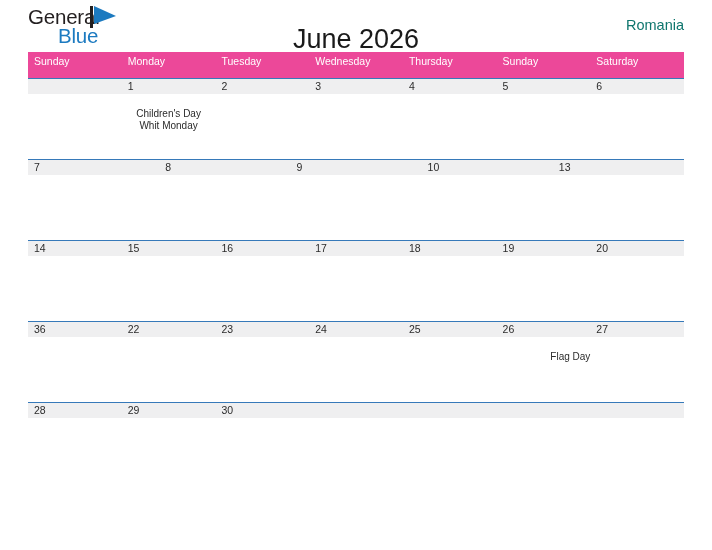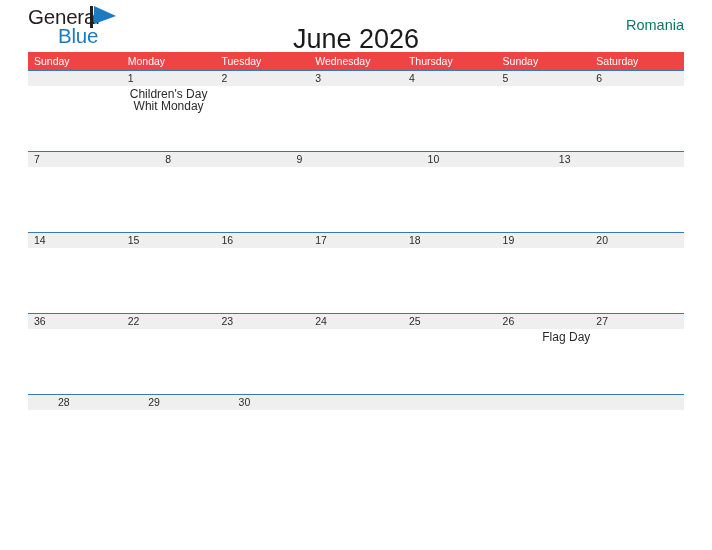--- a/index.html
+++ b/index.html
@@ -76,42 +76,41 @@
     color: #0f766e;
   }
 
   
   .calendar {
     margin: 0 28px;
     width: 656px;
   }
   .weekday-row {
     display: flex;
-    background: #ef4444;
-    height: 18px;
+    background: #ec4899;
+    height: 26px;
   }
   .weekday {
     flex: 1 1 0;
     color: #ffffff;
     font-size: 10.5px;
     line-height: 18px;
     padding-left: 6px;
     box-sizing: border-box;
     white-space: nowrap;
   }
 
   .week-row {
     position: relative;
     height: 81px;
     border-top: 1.5px solid #3679b9;
     box-sizing: border-box;
   }
   .week-row:last-child {
     height: 22px;
-    padding-left: 24px;
   }
   .date-band {
     position: absolute;
     left: 0;
     right: 0;
     top: 0;
     height: 15px;
     background: #efeff0;
   }
   .day-cells {
@@ -126,22 +125,22 @@
   }
   .day-number {
     position: relative;
     font-size: 10.5px;
     line-height: 15px;
     color: #2b2b2b;
     padding-left: 6px;
     height: 15px;
   }
   .day-events {
-    padding-top: 2px;
-    font-size: 12px;
+    padding-top: 14px;
+    font-size: 10px;
     line-height: 12px;
     color: #2b2b2b;
     text-align: center;
   }
   .day-events.left-align {
     text-align: right;
     padding-left: 6px;
   }
   .event-line {
     display: block;

